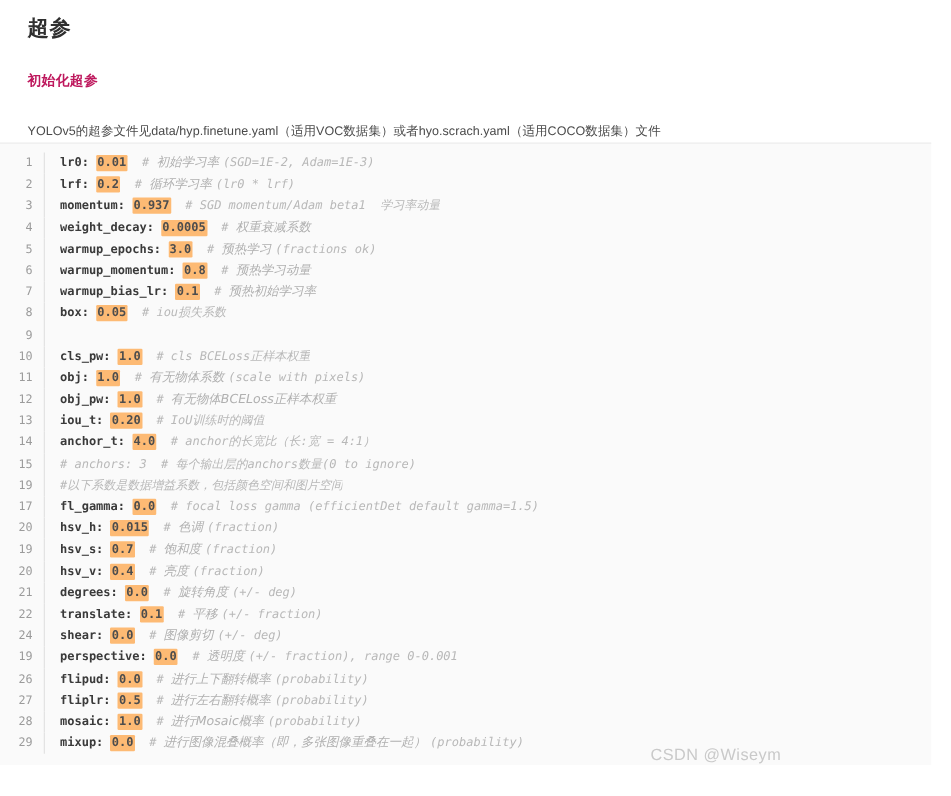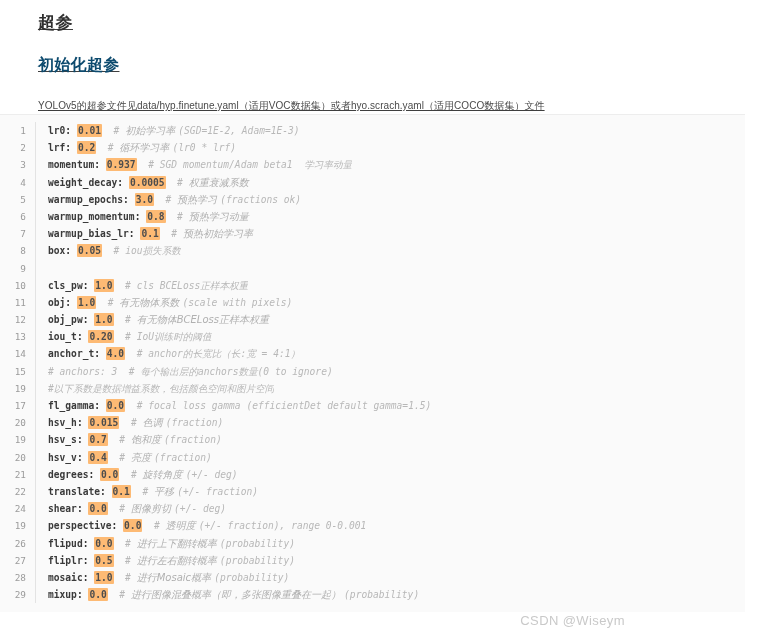--- a/index.html
+++ b/index.html
@@ -15,38 +15,37 @@
     font-family: "Liberation Sans", "DejaVu Sans", sans-serif;
     color: #3f3f3f;
     -webkit-font-smoothing: antialiased;
   }
 
   .page {
     position: relative;
     width: 639px;
     height: 637px;
     box-sizing: border-box;
-    padding: 0 30px;
-    text-decoration: underline;
+    padding: 0 14px;
   }
 
   
   .h-main {
     font-size: 17px;
     font-weight: bold;
     color: #2f2f2f;
     letter-spacing: 0.5px;
     margin: 0;
     padding: 13px 0 0 8px;
     line-height: 20px;
   }
   .h-sub {
-    font-size: 16px;
+    font-size: 11px;
     font-weight: bold;
-    color: #0c4a6e;
+    color: #be185d;
     letter-spacing: 0.3px;
     margin: 0;
     padding: 23px 0 0 8px;
     line-height: 18px;
   }
 
   
   .para {
     font-size: 10px;
     color: #4a4a4a;
@@ -116,21 +115,21 @@
   }
   .full-cmt {
     color: #b8b8b8;
     font-style: italic;
   }
 
   
   .watermark {
     position: absolute;
     right: 14px;
-    bottom: 9px;
+    bottom: 26px;
     font-size: 13px;
     color: #c9c9c9;
     font-family: "Liberation Sans", "DejaVu Sans", sans-serif;
     letter-spacing: 0.4px;
   }
 </style>
 </head>
 <body>
 
 <div class="page">

